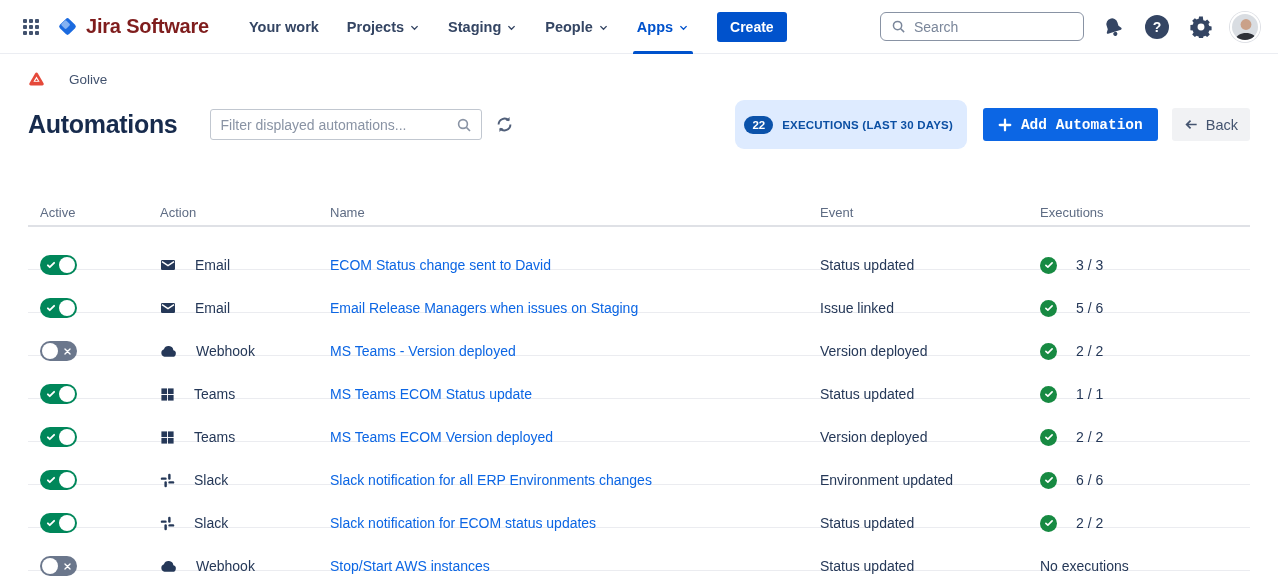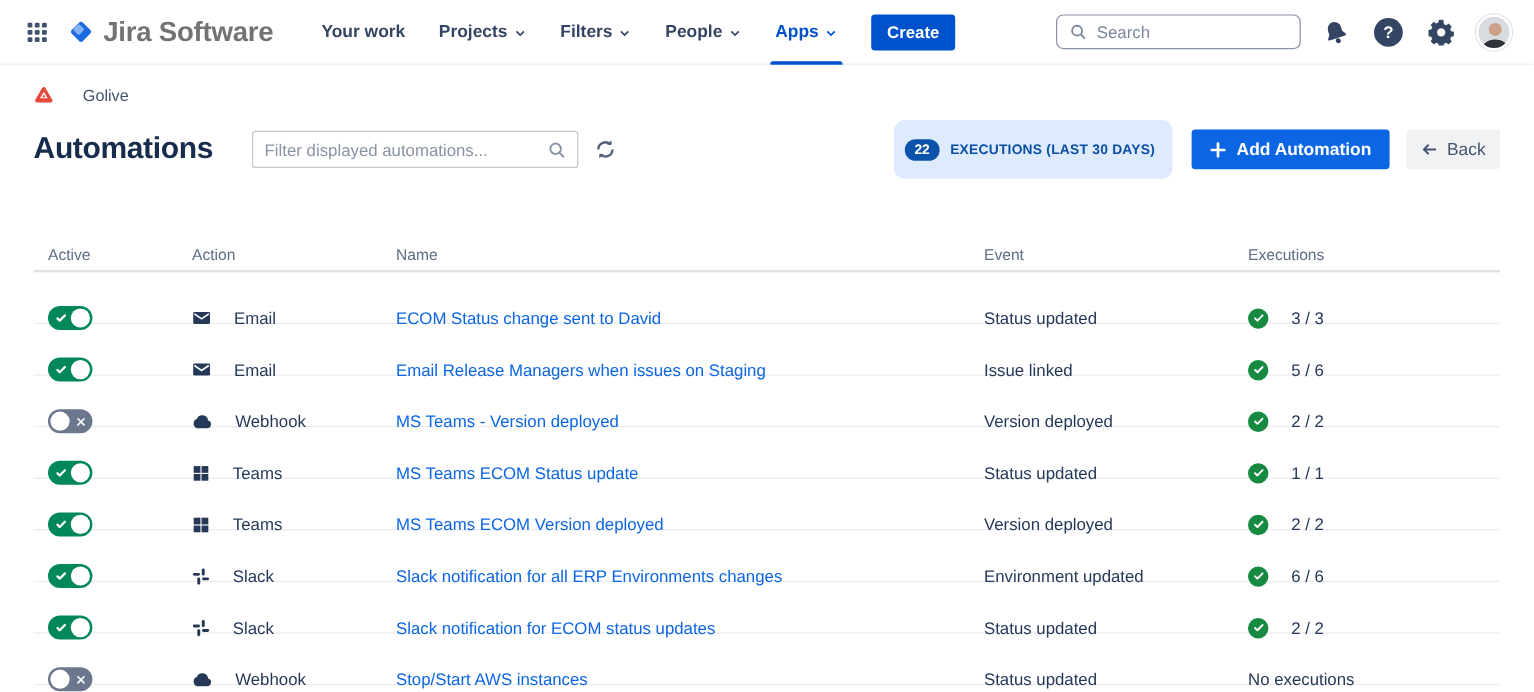--- a/index.html
+++ b/index.html
@@ -7,21 +7,21 @@
               font-family:"Liberation Sans", sans-serif; }
 
   
   .topnav { height:54px; display:flex; align-items:center; padding:0 18px 0 14px;
             border-bottom:1px solid #EBEDF2; background:#fff; }
   .appswitcher { width:34px; height:34px; display:flex; align-items:center; justify-content:center;
                  border-radius:4px; cursor:pointer; }
   .grid9 { display:grid; grid-template-columns:repeat(3,4px); grid-template-rows:repeat(3,4px); gap:2px; }
   .grid9 i { background:#42526E; border-radius:1px; }
   .brand { display:flex; align-items:center; gap:7px; margin:0 26px 0 8px; cursor:pointer; }
-  .brand-text { font-size:23px; font-weight:600; color:#737373; letter-spacing:-0.2px; }
+  .brand-text { font-size:20px; font-weight:600; color:#7f1d1d; letter-spacing:-0.2px; }
   .navitems { display:flex; height:54px; }
   .navitem { position:relative; display:flex; align-items:center; gap:5px; padding:0 14px;
              font-size:14.5px; font-weight:600; color:#344563; cursor:pointer; height:54px; }
   .navitem.active { color:#0052CC; }
   .navitem.active::after { content:""; position:absolute; left:10px; right:10px; bottom:0;
              height:3px; background:#0052CC; border-radius:2px 2px 0 0; }
   .chev { display:inline-flex; margin-top:2px; }
   .btn-create { margin-left:14px; background:#0052CC; color:#fff; border:none; border-radius:3px;
                 font-size:14px; font-weight:700; padding:7px 13px; cursor:pointer;
                 font-family:"Liberation Sans", sans-serif; }
@@ -52,21 +52,21 @@
   .refresh { margin-left:13px; color:#505F79; display:flex; align-items:center; cursor:pointer; }
   .head-right { margin-left:auto; display:flex; align-items:center; }
   .exec-pill { display:flex; align-items:center; gap:9px; background:#DEEBFF; border:none;
                border-radius:9px; height:49px; padding:0 14px 0 9px; cursor:pointer; }
   .exec-count { background:#0B52AA; color:#fff; font-size:11.5px; font-weight:700;
                border-radius:10px; padding:3px 8px; }
   .exec-label { color:#0B4FA3; font-size:11.5px; font-weight:700; letter-spacing:0.2px; }
   .btn-add { display:flex; align-items:center; gap:9px; margin-left:16px; background:#0C66E4;
              color:#fff; border:none; border-radius:3px; height:33px; padding:0 15px;
              font-size:14.5px; font-weight:700; cursor:pointer;
-             font-family:Liberation Sans, sans-serif; }
+             font-family:Liberation Mono, monospace; }
   .btn-back { display:flex; align-items:center; gap:7px; margin-left:14px; background:#F1F2F4;
              color:#44546F; border:none; border-radius:3px; height:33px; padding:0 12px;
              font-size:14.5px; font-weight:400; cursor:pointer;
              font-family:"Liberation Sans", sans-serif; }
 
   
   .table { margin-top:50px; }
   .thead, .trow { display:grid; grid-template-columns:120px 170px 490px 220px 1fr; align-items:center; }
   .thead { height:28px; border-bottom:2px solid #DFE1E6; }
   .thead span { font-size:13px; color:#5E6C84; padding-left:12px; }
@@ -123,21 +123,21 @@
     </div>
     <div class="navitem">
       <span>Projects</span>
       <span class="chev">
           <svg width="11" height="11" viewBox="0 0 16 16" fill="none" stroke="#344563" stroke-width="2">
             <path d="M3.5 6l4.5 4.5L12.5 6"></path>
           </svg>
         </span>
     </div>
     <div class="navitem">
-      <span>Filters</span>
+      <span>Staging</span>
       <span class="chev">
           <svg width="11" height="11" viewBox="0 0 16 16" fill="none" stroke="#344563" stroke-width="2">
             <path d="M3.5 6l4.5 4.5L12.5 6"></path>
           </svg>
         </span>
     </div>
     <div class="navitem">
       <span>People</span>
       <span class="chev">
           <svg width="11" height="11" viewBox="0 0 16 16" fill="none" stroke="#344563" stroke-width="2">

